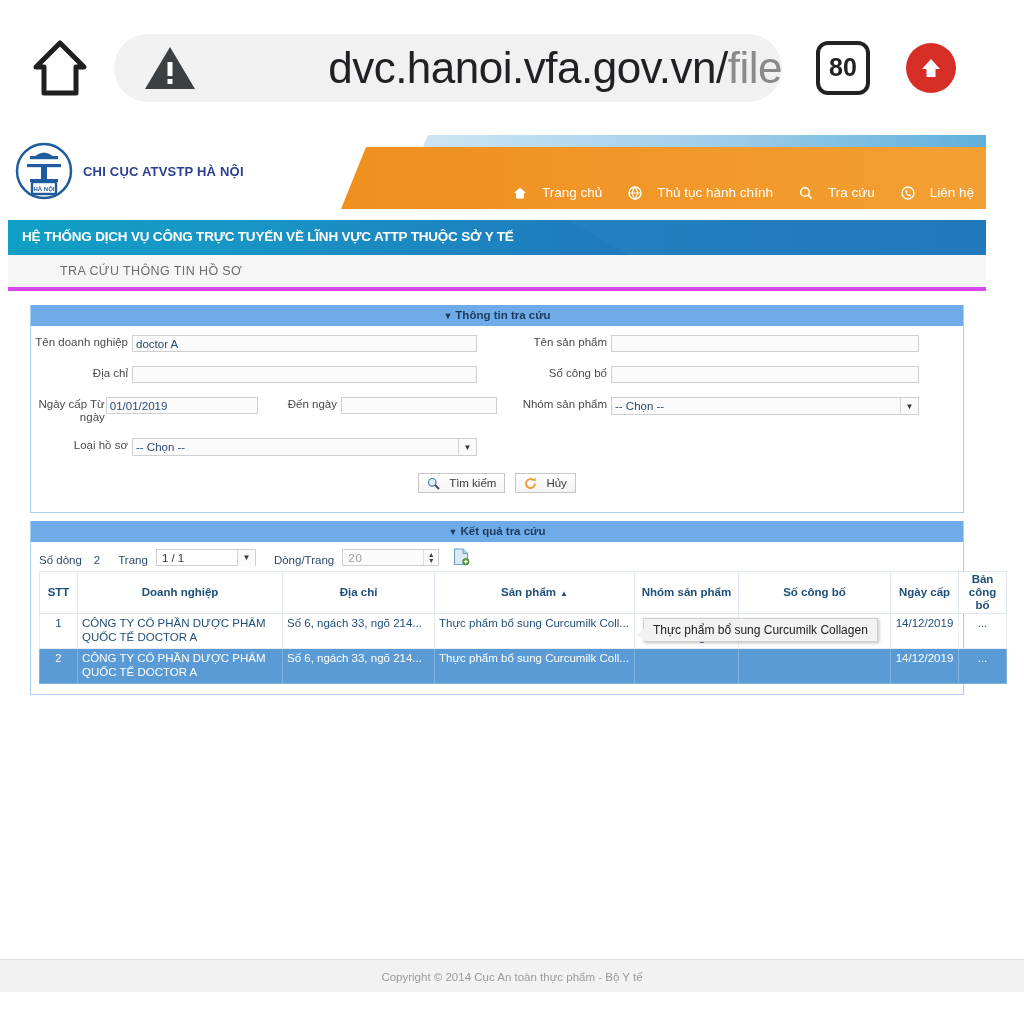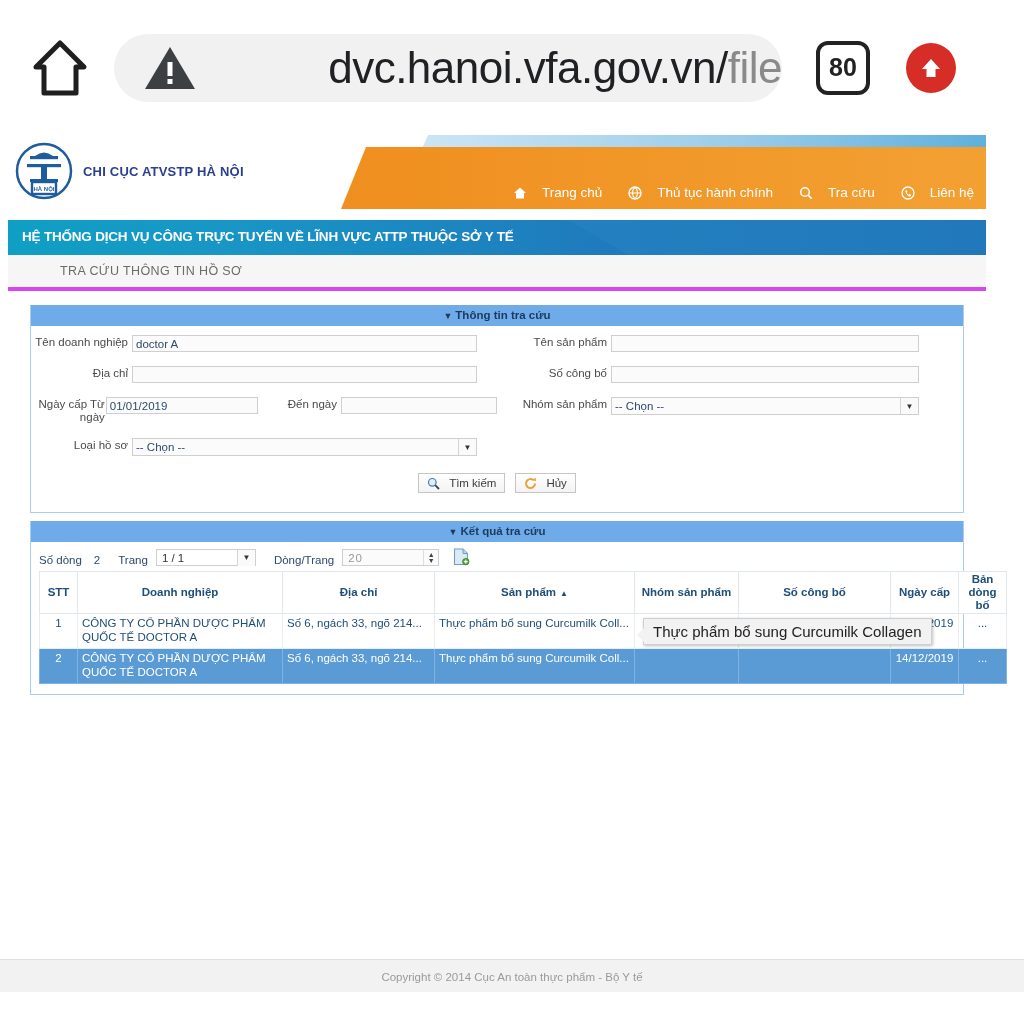--- a/index.html
+++ b/index.html
@@ -292,21 +292,21 @@
   tr.sel-row td { background: #5b9bd5; color: #ffffff; border-color: #7fb3e0; }
   td.c-stt { text-align: center; }
   td.c-ctr { text-align: center; }
   .sort-asc { font-size: 8px; margin-left: 4px; }
 
   
   .tooltip {
     position: absolute;
     background: #f2f2f2;
     border: 1px solid #cfcfcf;
-    font-size: 15px;
+    font-size: 12px;
     color: #222;
     padding: 4px 9px;
     box-shadow: 1px 1px 3px rgba(0,0,0,0.25);
     white-space: nowrap;
     z-index: 40;
   }
   .tooltip:before {
     content: "";
     position: absolute;
     left: -7px; top: 9px;
@@ -583,21 +583,21 @@
             </colgroup>
             <thead>
               <tr>
                 <th>STT</th>
                 <th>Doanh nghiệp</th>
                 <th>Địa chỉ</th>
                 <th><span>Sản phẩm</span><span class="sort-asc">▲</span></th>
                 <th>Nhóm sản phẩm</th>
                 <th>Số công bố</th>
                 <th>Ngày cấp</th>
-                <th>Bản dòng bố</th>
+                <th>Bản công bố</th>
               </tr>
             </thead>
             <tbody>
               <tr>
                 <td class="c-stt">1</td>
                 <td style="white-space:normal;">CÔNG TY CỔ PHẦN DƯỢC PHẨM QUỐC TẾ DOCTOR A</td>
                 <td>Số 6, ngách 33, ngõ 214...</td>
                 <td>Thực phẩm bổ sung Curcumilk Coll...</td>
                 <td class="c-ctr" style="white-space:normal;">Thực phẩm thường</td>
                 <td></td>

